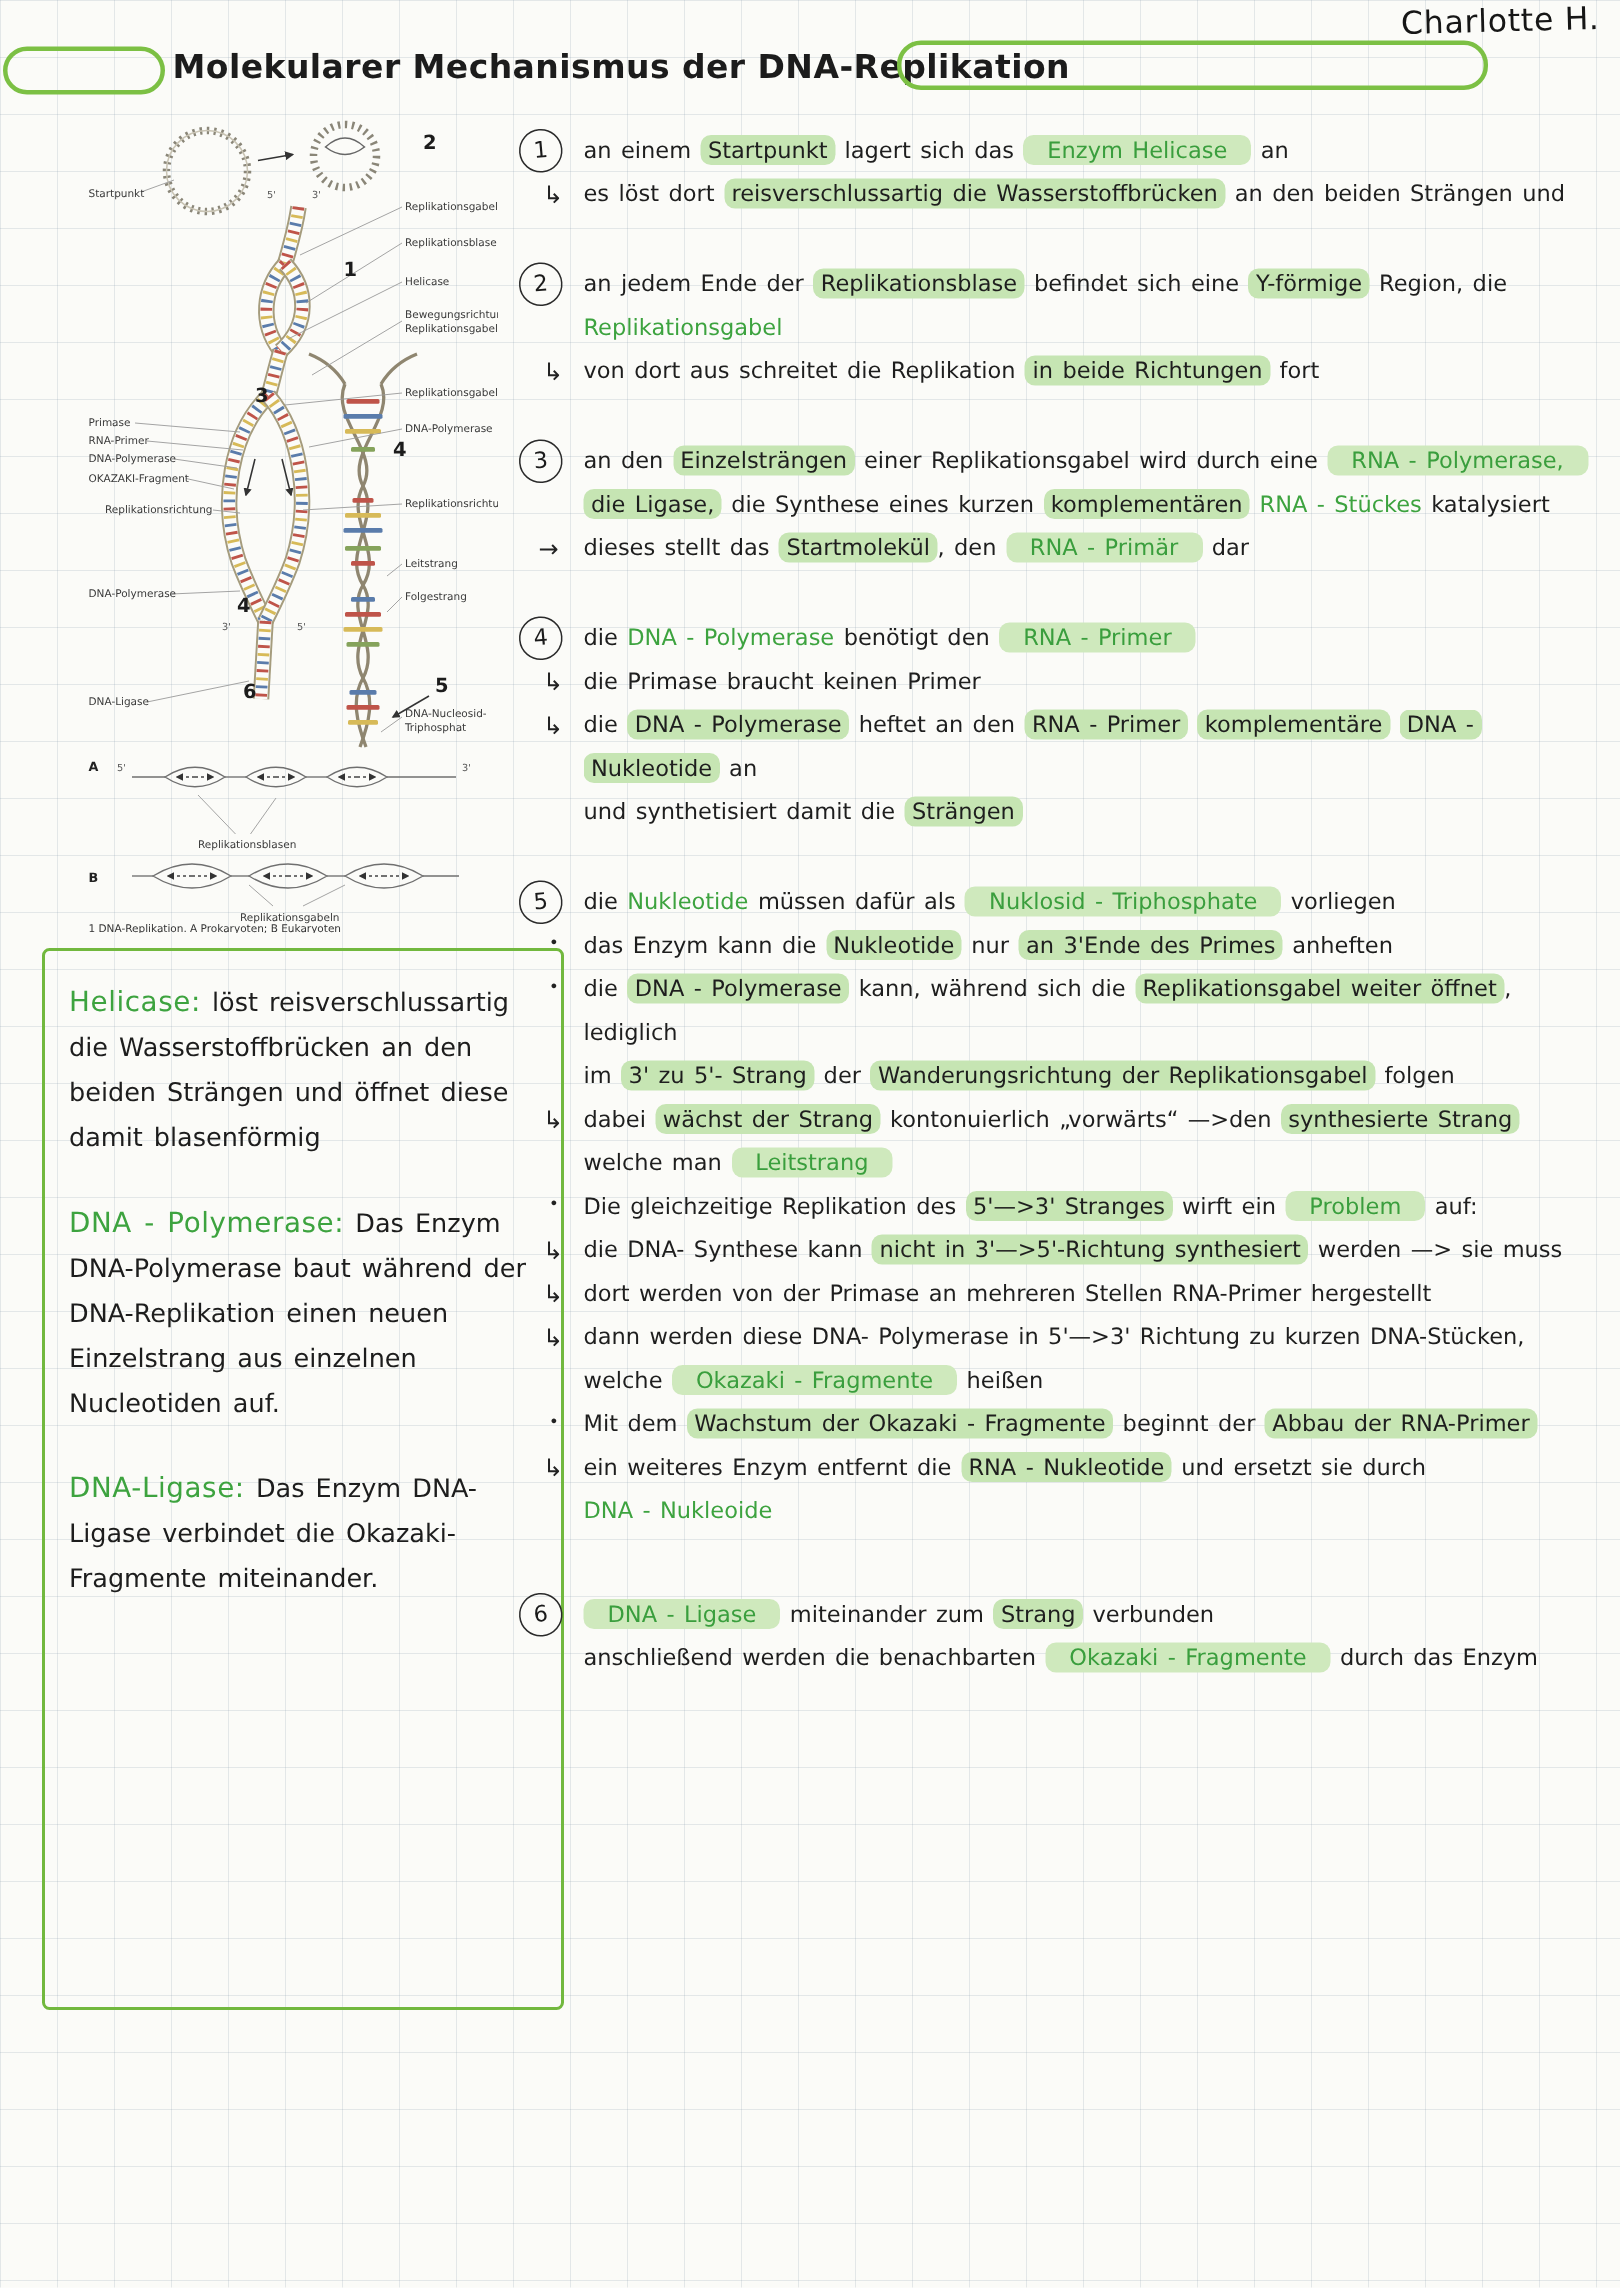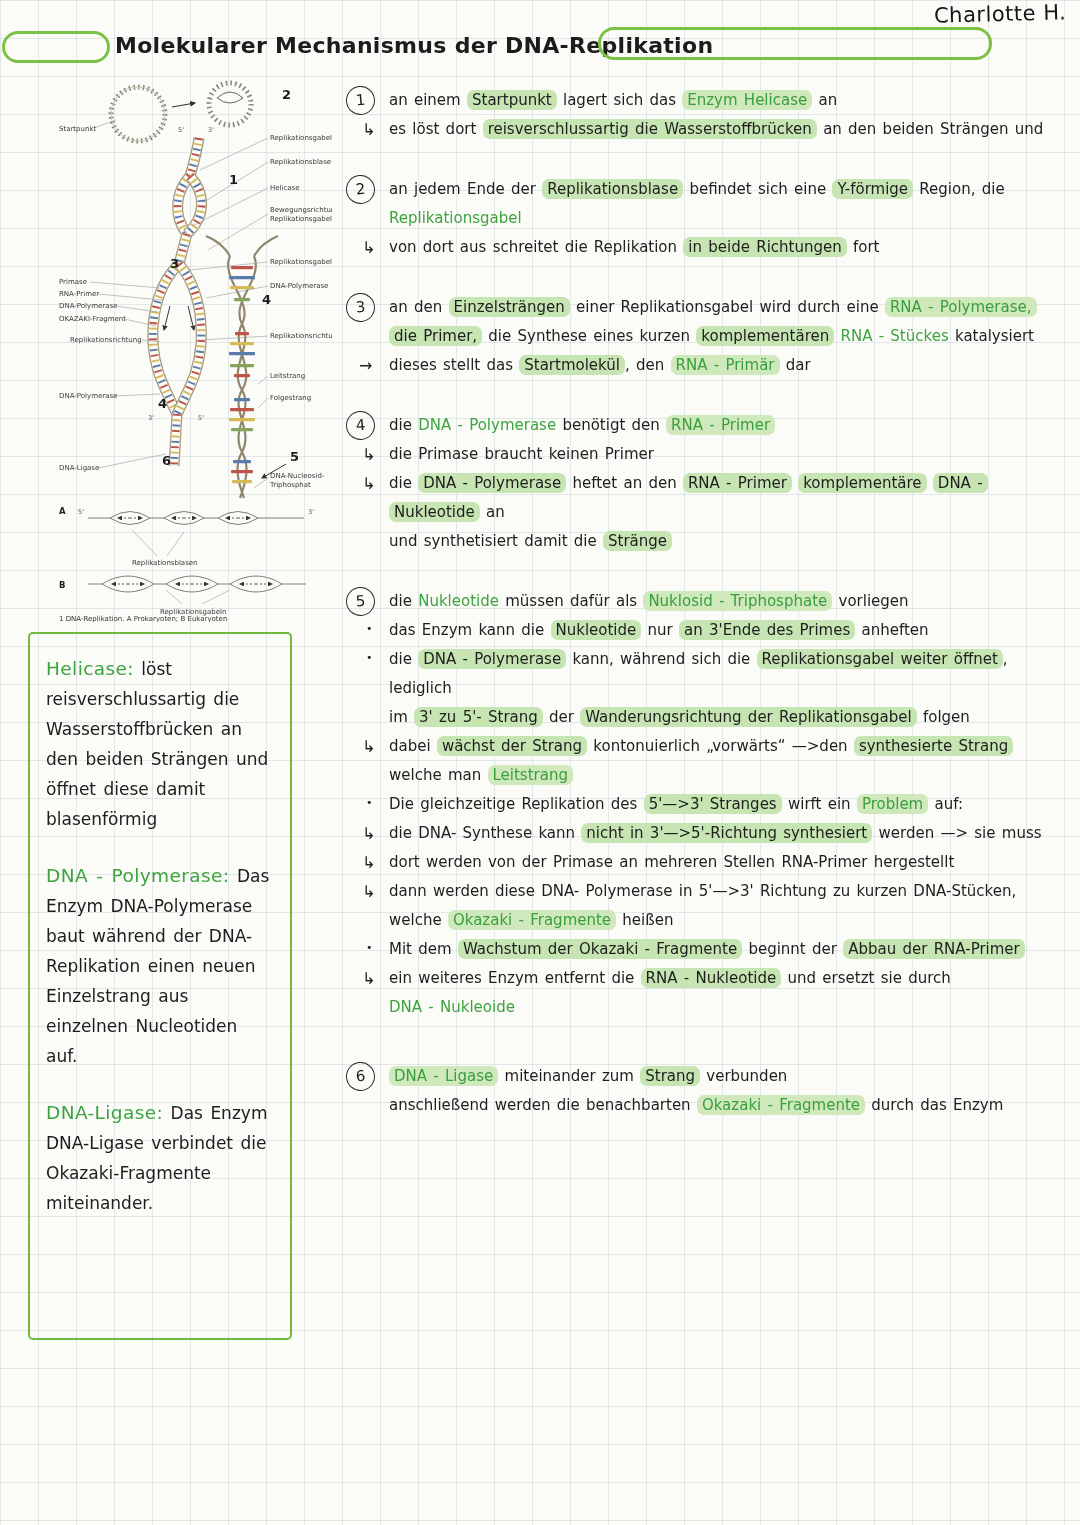--- a/index.html
+++ b/index.html
@@ -29,36 +29,36 @@
   svg .thin{stroke:#6f6f6f;stroke-width:.9;fill:none;}
   svg .dash{stroke:#444;stroke-width:.9;stroke-dasharray:2 2;fill:none;}
   svg .rail{stroke:#a59c7d;stroke-width:11;fill:none;}
   svg .railbg{stroke:#fbfbf8;stroke-width:8.4;fill:none;}
   svg .rg{fill:none;stroke-width:7.8;stroke-dasharray:1.9 14.3;}
   svg .rg.r{stroke:#bf5449;}
   svg .rg.b{stroke:#5a7cab;stroke-dashoffset:5.4;}
   svg .rg.y{stroke:#d7ba58;stroke-dashoffset:10.8;}
   svg .strand{stroke:#8f8670;stroke-width:2.2;fill:none;}
 
-  .defbox{position:absolute;left:28px;top:632px;width:264px;min-height:708px;border:2.5px solid #72b83e;border-radius:5px;padding:20px 16px 10px 16px;box-sizing:border-box;background:transparent;}
+  .defbox{position:absolute;left:28px;top:632px;width:348px;min-height:708px;border:2.5px solid #72b83e;border-radius:5px;padding:20px 16px 10px 16px;box-sizing:border-box;background:transparent;}
   .definition{margin:0 0 27px 0;font-size:17px;line-height:30px;word-spacing:2px;color:#1d1d1d;}
   .def-term{color:#3da33f;font-size:18.5px;letter-spacing:.4px;}
 
   .points{position:absolute;left:346px;top:86px;width:728px;}
   .point{display:flex;align-items:flex-start;margin-bottom:31px;}
   .point:nth-child(5){margin-bottom:40px;}
   .pnum{flex:0 0 27px;width:27px;height:27px;border:1.7px solid #2a2a2a;border-radius:50%;text-align:center;line-height:26px;font-size:15px;color:#1b1b1b;transform:rotate(-5deg);margin-top:0;}
   .pbody{flex:1;padding-left:14px;}
   .line{position:relative;min-height:29px;line-height:29px;font-size:15px;word-spacing:1.5px;color:#1e1e1e;}
   .marker{position:absolute;left:-27px;top:0;font-size:16px;color:#222;}
   .marker.m-dot{font-size:11px;left:-23px;top:-2px;}
   .marker.m-arrow{left:-30px;}
   .hl{background:#c6e5b3;border-radius:7px;padding:1px 5px;box-decoration-break:clone;-webkit-box-decoration-break:clone;}
   .grn{color:#3da33f;}
-  .hlg{background:#cfe9bd;color:#3a9e3d;border-radius:7px;padding:1px 5px;box-decoration-break:clone;text-align:center;-webkit-box-decoration-break:clone;}
+  .hlg{background:#cfe9bd;color:#3a9e3d;border-radius:7px;padding:1px 16px;box-decoration-break:clone;text-align:center;-webkit-box-decoration-break:clone;}
 </style>
 </head>
 <body>
 
 <div class="sheet">
 
   <div class="author">Charlotte H.</div>
 
   <span class="oval oval-left"></span>
   <h1 class="title">Molekularer Mechanismus der DNA-Replikation</h1>
@@ -273,31 +273,31 @@
         <div class="pbody">
           <div class="line"><span>an jedem Ende der </span><span class="hl">Replikationsblase</span><span> befindet sich eine </span><span class="hl">Y-förmige</span><span> Region, die</span></div>
           <div class="line"><span class="grn">Replikationsgabel</span></div>
           <div class="line"><span class="marker m-hook">↳</span><span>von dort aus schreitet die Replikation </span><span class="hl">in beide Richtungen</span><span> fort</span></div>
         </div>
       </div>
       <div class="point">
         <div class="pnum">3</div>
         <div class="pbody">
           <div class="line"><span>an den </span><span class="hl">Einzelsträngen</span><span> einer Replikationsgabel wird durch eine </span><span class="hlg">RNA - Polymerase,</span></div>
-          <div class="line"><span class="hl">die Primer,</span><span> die Synthese eines kurzen </span><span class="hl">komplementären</span><span> </span><span class="grn">RNA - Stückes</span><span> katalysiert</span></div>
+          <div class="line"><span class="hl">die Ligase,</span><span> die Synthese eines kurzen </span><span class="hl">komplementären</span><span> </span><span class="grn">RNA - Stückes</span><span> katalysiert</span></div>
           <div class="line"><span class="marker m-arrow">→</span><span>dieses stellt das </span><span class="hl">Startmolekül</span><span>, den </span><span class="hlg">RNA - Primär</span><span> dar</span></div>
         </div>
       </div>
       <div class="point">
         <div class="pnum">4</div>
         <div class="pbody">
           <div class="line"><span>die </span><span class="grn">DNA - Polymerase</span><span> benötigt den </span><span class="hlg">RNA - Primer</span></div>
           <div class="line"><span class="marker m-hook">↳</span><span>die Primase braucht keinen Primer</span></div>
           <div class="line"><span class="marker m-hook">↳</span><span>die </span><span class="hl">DNA - Polymerase</span><span> heftet an den </span><span class="hl">RNA - Primer</span><span> </span><span class="hl">komplementäre</span><span> </span><span class="hl">DNA - Nukleotide</span><span> an</span></div>
-          <div class="line"><span>und synthetisiert damit die </span><span class="hl">Stränge</span></div>
+          <div class="line"><span>und synthetisiert damit die </span><span class="hl">Strängen</span></div>
         </div>
       </div>
       <div class="point">
         <div class="pnum">5</div>
         <div class="pbody">
           <div class="line"><span>die </span><span class="grn">Nukleotide</span><span> müssen dafür als </span><span class="hlg">Nuklosid - Triphosphate</span><span> vorliegen</span></div>
           <div class="line"><span class="marker m-dot">•</span><span>das Enzym kann die </span><span class="hl">Nukleotide</span><span> nur </span><span class="hl">an 3'Ende des Primes</span><span> anheften</span></div>
           <div class="line"><span class="marker m-dot">•</span><span>die </span><span class="hl">DNA - Polymerase</span><span> kann, während sich die </span><span class="hl">Replikationsgabel weiter öffnet</span><span>, lediglich</span></div>
           <div class="line"><span>im </span><span class="hl">3' zu 5'- Strang</span><span> der </span><span class="hl">Wanderungsrichtung der Replikationsgabel</span><span> folgen</span></div>
           <div class="line"><span class="marker m-hook">↳</span><span>dabei </span><span class="hl">wächst der Strang</span><span> kontonuierlich „vorwärts“ —&gt;den </span><span class="hl">synthesierte Strang</span></div>

